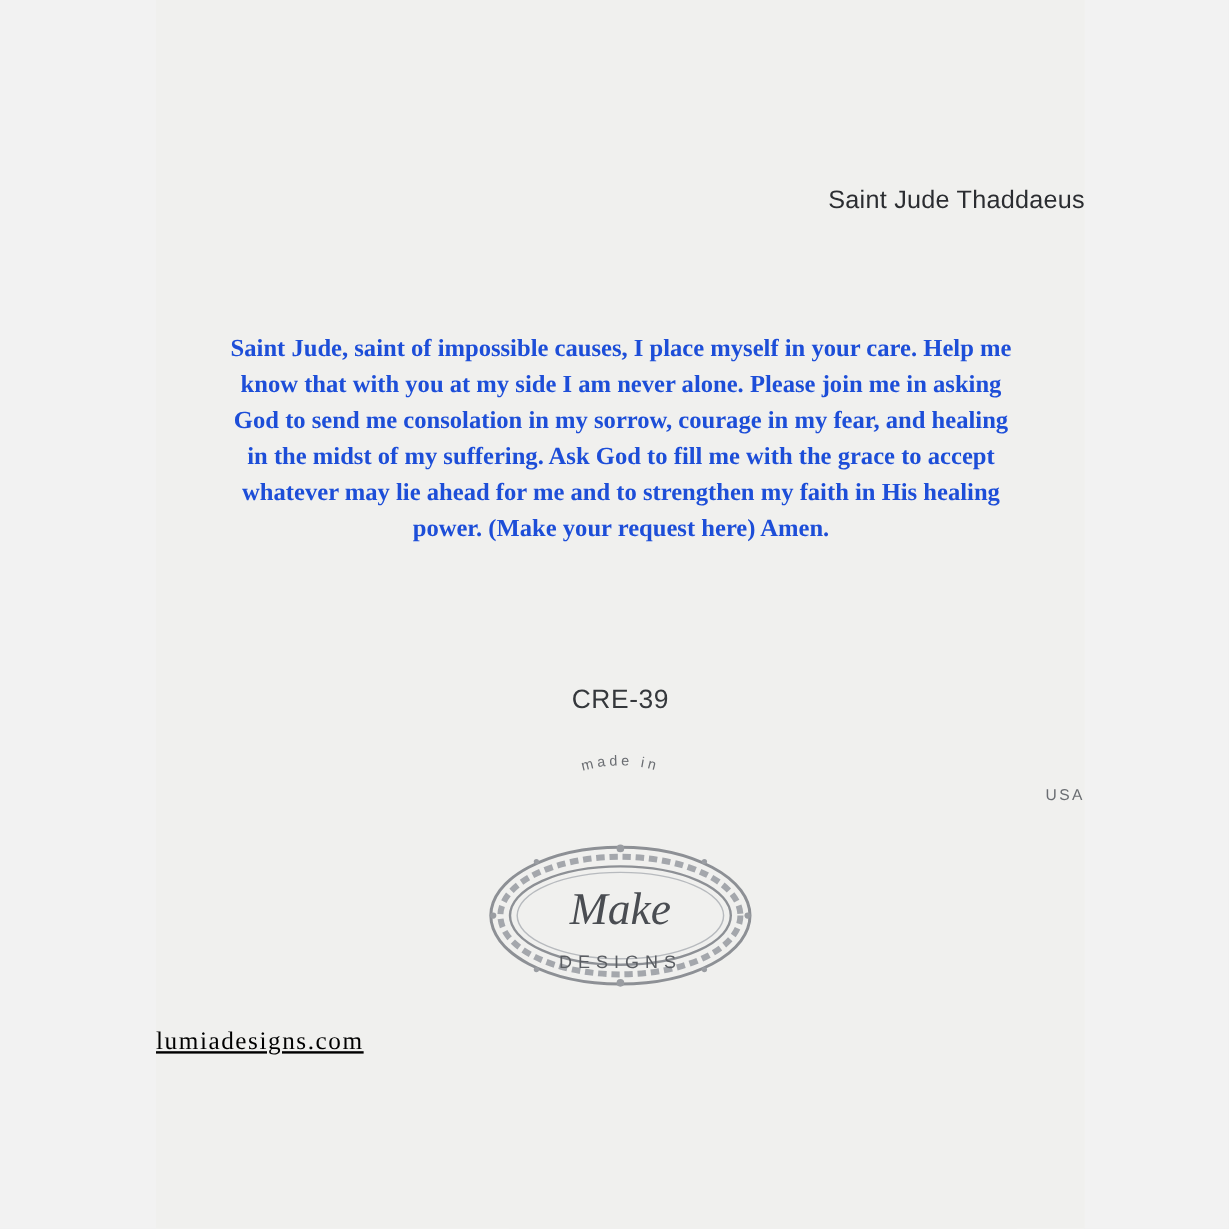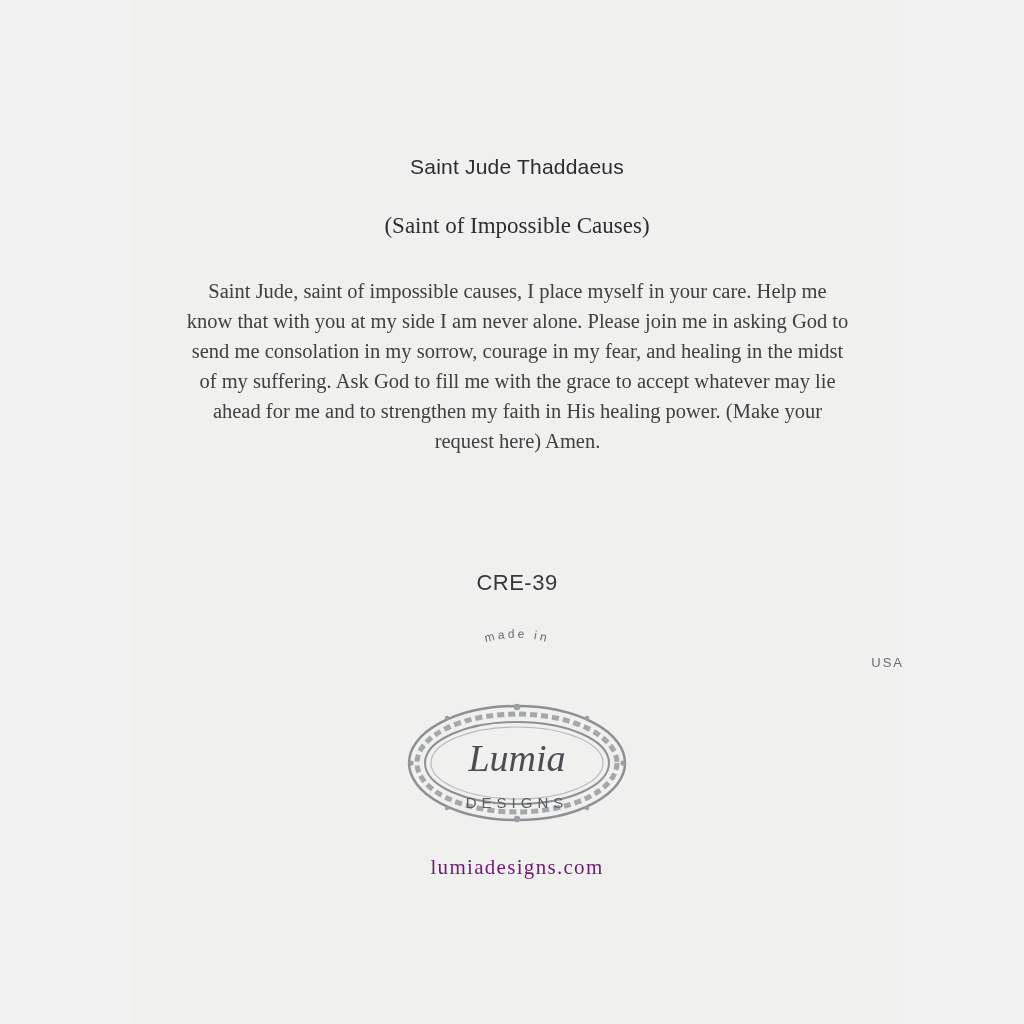--- a/index.html
+++ b/index.html
@@ -26,21 +26,21 @@
     left: 0;
     top: 0;
     width: 100%;
     height: 100%;
   }
   .title {
     position: absolute;
     top: 155px;
     left: 0;
     width: 100%;
-    text-align: center;
+    text-align: right;
     font-family: "Liberation Sans", sans-serif;
     font-size: 21px;
     letter-spacing: 0.2px;
     color: #2b2d31;
   }
   .subtitle {
     position: absolute;
     top: 213px;
     left: 0;
     width: 100%;
@@ -51,21 +51,22 @@
   }
   .prayer {
     position: absolute;
     top: 276px;
     left: 55px;
     width: 665px;
     text-align: center;
     font-family: "Liberation Serif", serif;
     font-size: 20.5px;
     line-height: 30px;
-    color: #404040;
+    color: #1d4ed8;
+    font-weight: bold;
   }
   .code {
     position: absolute;
     top: 570px;
     left: 0;
     width: 100%;
     text-align: center;
     font-family: "Liberation Sans", sans-serif;
     font-size: 22px;
     letter-spacing: 0.5px;
@@ -132,36 +133,35 @@
     font-family: "Liberation Sans", sans-serif;
     font-size: 15px;
     letter-spacing: 5px;
     color: #5a5d62;
   }
   .website {
     position: absolute;
     top: 855px;
     left: 0;
     width: 100%;
-    text-align: center;
     font-family: "Liberation Serif", serif;
     font-size: 21px;
     letter-spacing: 1.3px;
-    color: #701a75;
+    color: #000000;
+    text-decoration: underline;
   }
 </style>
 </head>
 <body>
 
 <div class="page">
   <div class="card-inner">
 
     <div class="title">Saint Jude Thaddaeus</div>
 
-    <div class="subtitle">(Saint of Impossible Causes)</div>
 
     <div class="prayer">Saint Jude, saint of impossible causes, I place myself in your care. Help me know that with you at my side I am never alone. Please join me in asking God to send me consolation in my sorrow, courage in my fear, and healing in the midst of my suffering. Ask God to fill me with the grace to accept whatever may lie ahead for me and to strengthen my faith in His healing power. (Make your request here) Amen.</div>
 
     <div class="code">CRE-39</div>
 
     <div class="made-in-wrap">
       <svg class="made-in-arc" width="200" height="46" viewBox="0 0 200 46">
         <defs>
           <path id="arcPath" d="M 35,42 A 72,46 0 0 1 165,42"></path>
         </defs>
@@ -183,20 +183,20 @@
           <circle cx="115" cy="9" r="3.2"></circle>
           <circle cx="115" cy="121" r="3.2"></circle>
           <circle cx="9" cy="65" r="2.6"></circle>
           <circle cx="221" cy="65" r="2.6"></circle>
           <circle cx="45" cy="20" r="2.2"></circle>
           <circle cx="185" cy="20" r="2.2"></circle>
           <circle cx="45" cy="110" r="2.2"></circle>
           <circle cx="185" cy="110" r="2.2"></circle>
         </g>
       </svg>
-      <div class="logo-name">Lumia</div>
+      <div class="logo-name">Make</div>
       <div class="logo-sub">DESIGNS</div>
     </div>
 
     <div class="website">lumiadesigns.com</div>
 
   </div>
 </div>
 
 </body></html>

